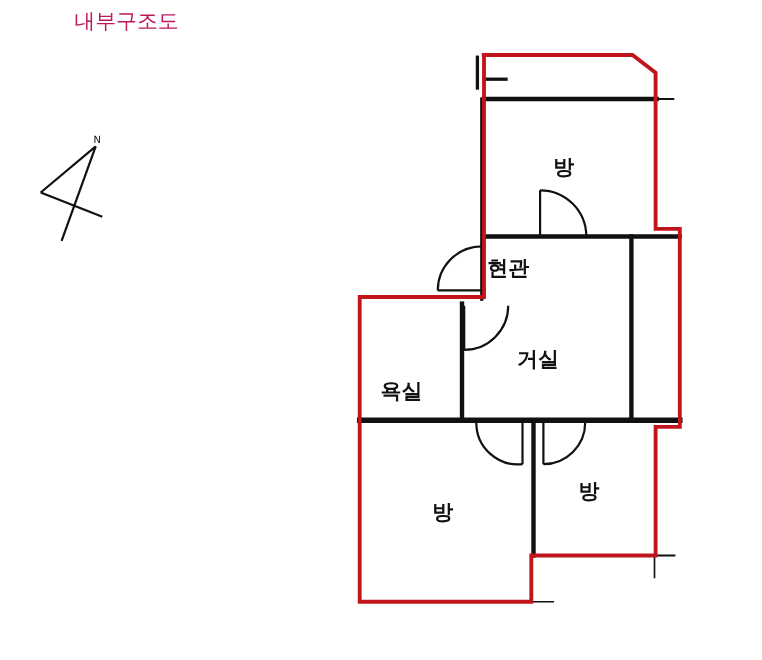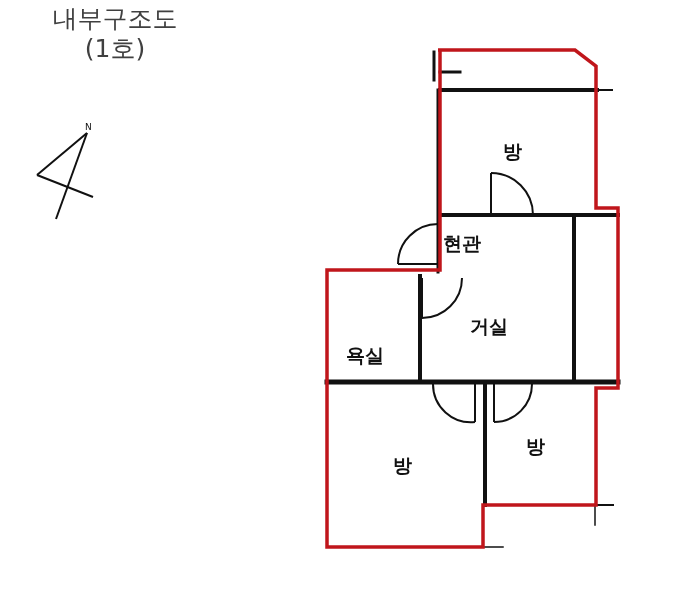--- a/index.html
+++ b/index.html
@@ -1,28 +1,27 @@
 <!DOCTYPE html>
 <html><head>
   <meta charset="utf-8">
   <style>
     html, body { margin:0; padding:0; background:#ffffff; }
     body { width:693px; height:600px; position:relative; overflow:hidden; font-family:"DejaVu Sans", sans-serif; }
-    .title { position:absolute; left:40px; top:4px; width:150px; text-align:center; font-size:25px; line-height:30px; color:#404040; font-family:"DejaVu Sans", sans-serif; }
+    .title { position:absolute; left:40px; top:4px; width:150px; text-align:center; font-size:19px; line-height:30px; color:#be185d; font-family:"DejaVu Sans", sans-serif; }
     .title div { white-space:nowrap; }
     svg { position:absolute; left:0; top:0; }
     .room-label { font-family:"DejaVu Sans", sans-serif; font-size:19px; font-weight:bold; fill:#111; }
     .n-label { font-family:"DejaVu Sans", sans-serif; font-size:9px; fill:#111; }
   </style>
 </head>
 <body>
 
 <div class="title">
   <div>내부구조도</div>
-  <div>(1호)</div>
 </div>
 
 <svg width="693" height="600" viewBox="0 0 693 600">
 
   <g stroke="#111" stroke-width="2" fill="none">
     <line x1="87" y1="133" x2="56" y2="219"></line>
     <line x1="87" y1="133" x2="37" y2="175"></line>
     <line x1="37" y1="175" x2="93" y2="197"></line>
   </g>
   <text class="n-label" x="85" y="130">N</text>

